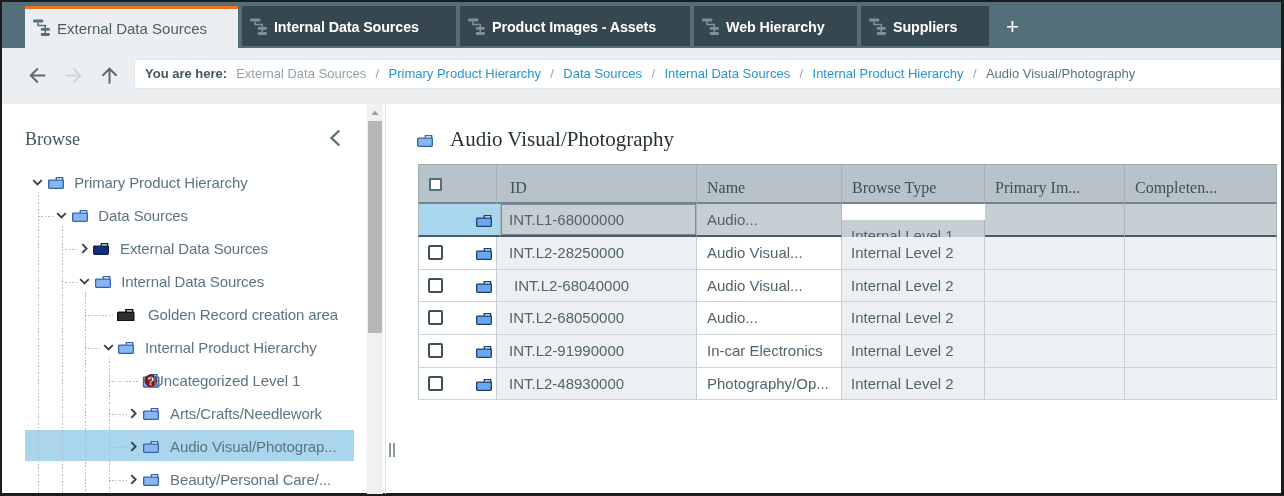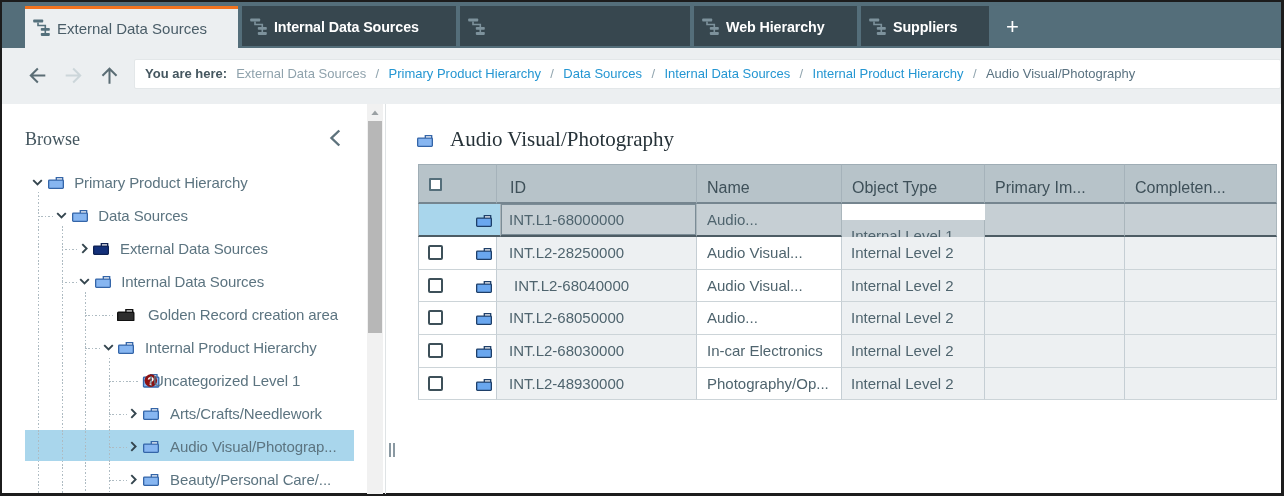--- a/index.html
+++ b/index.html
@@ -29,21 +29,21 @@
   .vdots { position:absolute; width:1px; background-image:repeating-linear-gradient(to bottom,#aebbc2 0 1.5px,transparent 1.5px 3.4px); }
   .hdots { position:absolute; height:1px; background-image:repeating-linear-gradient(to right,#aebbc2 0 1.5px,transparent 1.5px 3.4px); }
   #treesel { position:absolute; left:23px; top:428px; width:329px; height:30.5px; background:#a9d6ec; }
   #tsb { position:absolute; left:364.5px; top:102px; width:16.5px; height:390px; background:#f1f1f1; }
   #tsb-thumb { position:absolute; left:1px; top:17px; width:14.5px; height:212px; background:#b7b7b7; }
   #split-line { position:absolute; left:382.5px; top:102px; width:1px; height:390px; background:#dfe3e5; }
   #split-handle { position:absolute; left:386.5px; top:441px; width:6.5px; height:14px;
      border-left:2px solid #8a99a2; border-right:2px solid #8a99a2; }
   #main-title { position:absolute; left:448px; top:125px; font-family:"Liberation Serif", serif; font-size:21px; color:#263238; }
   .cell { position:absolute; overflow:hidden; white-space:nowrap; font-size:15px; color:#4f646e; }
-  .hcell { position:absolute; overflow:hidden; white-space:nowrap; font-family:Liberation Sans, sans-serif; font-size:16px; color:#3e5059; background:#b7c3c9; }
+  .hcell { position:absolute; overflow:hidden; white-space:nowrap; font-family:Liberation Serif, serif; font-size:16px; color:#3e5059; background:#b7c3c9; }
 </style>
 </head>
 <body>
 <div id="page">
   <div id="tabbar"></div>
   <div id="crumbbar"></div>
   <div id="crumbbox"></div>
   <div id="crumbtxt"><b>You are here:</b><span style="padding-left:9px"></span>External Data Sources<span class="sep"> / </span><a>Primary Product Hierarchy</a><span class="sep"> / </span><a>Data Sources</a><span class="sep"> / </span><a>Internal Data Sources</a><span class="sep"> / </span><a>Internal Product Hierarchy</a><span class="sep"> / </span><span class="cur">Audio Visual/Photography</span></div>
   <div id="browse-title">Browse</div>
   <div id="treesel"></div>
@@ -72,20 +72,21 @@
       </div>
 <div class="tab" style="left:458px;width:230px">
         <span class="ticon"><svg width="17" height="17" viewBox="0 0 17 17">
             <path d="M5 3.5 v3 h7.3 v9.5" fill="none" stroke="#7d929c" stroke-width="1.6"></path>
             <g fill="#7d929c">
               <rect x="0.2" y="0.5" width="10" height="3" rx="0.8"></rect>
               <rect x="7.8" y="8.9" width="9" height="2.9" rx="0.8"></rect>
               <rect x="7.8" y="14" width="9" height="2.9" rx="0.8"></rect>
             </g>
           </svg></span>
+        <span class="tlabel">Product Images - Assets</span>
       </div>
 <div class="tab" style="left:692px;width:163px">
         <span class="ticon"><svg width="17" height="17" viewBox="0 0 17 17">
             <path d="M5 3.5 v3 h7.3 v9.5" fill="none" stroke="#7d929c" stroke-width="1.6"></path>
             <g fill="#7d929c">
               <rect x="0.2" y="0.5" width="10" height="3" rx="0.8"></rect>
               <rect x="7.8" y="8.9" width="9" height="2.9" rx="0.8"></rect>
               <rect x="7.8" y="14" width="9" height="2.9" rx="0.8"></rect>
             </g>
           </svg></span>
@@ -255,21 +256,21 @@
       </div>
 <div class="abs" style="left:415px;top:132.5px">
         <svg width="16" height="12" viewBox="0 0 16 12">
           <rect x="8.3" y="0.65" width="6.4" height="4.2" fill="#fff" stroke="#3465a8" stroke-width="1.3"></rect>
           <rect x="0.65" y="3.1" width="14.7" height="8.25" rx="0.8" fill="#87b6f1" stroke="#3465a8" stroke-width="1.3"></rect>
         </svg>
       </div>
 <div class="hcell" style="left:416px;top:162px;width:79px;height:40px;border-right:1px solid #a5b2ba;border-top:1px solid #9fadb5;border-bottom:2px solid #75858f;border-left:1px solid #9fadb5;padding-left:0px;line-height:45px"></div>
 <div class="hcell" style="left:495px;top:162px;width:200px;height:40px;border-right:1px solid #a5b2ba;border-top:1px solid #9fadb5;border-bottom:2px solid #75858f;padding-left:13px;line-height:45px">ID</div>
 <div class="hcell" style="left:695px;top:162px;width:145px;height:40px;border-right:1px solid #a5b2ba;border-top:1px solid #9fadb5;border-bottom:2px solid #75858f;padding-left:10px;line-height:45px">Name</div>
-<div class="hcell" style="left:840px;top:162px;width:143px;height:40px;border-right:1px solid #a5b2ba;border-top:1px solid #9fadb5;border-bottom:2px solid #75858f;padding-left:10px;line-height:45px">Object Type</div>
+<div class="hcell" style="left:840px;top:162px;width:143px;height:40px;border-right:1px solid #a5b2ba;border-top:1px solid #9fadb5;border-bottom:2px solid #75858f;padding-left:10px;line-height:45px">Browse Type</div>
 <div class="hcell" style="left:983px;top:162px;width:140px;height:40px;border-right:1px solid #a5b2ba;border-top:1px solid #9fadb5;border-bottom:2px solid #75858f;padding-left:10px;line-height:45px">Primary Im...</div>
 <div class="hcell" style="left:1123px;top:162px;width:152px;height:40px;border-right:1px solid #a5b2ba;border-top:1px solid #9fadb5;border-bottom:2px solid #75858f;padding-left:10px;line-height:45px">Completen...</div>
 <div class="abs" style="left:427px;top:176px;width:13px;height:13px;background:#fff;border:2px solid #546e7a;border-radius:1px"></div>
 <div class="cell" style="left:416px;top:202px;width:83px;height:33px;background:#a9d6ec;border-right:1px solid #aab6bc;border-bottom:2px solid #4d5c64;border-left:1px solid #aab6bc;padding-left:0px;line-height:32px"></div>
 <div class="cell" style="left:499px;top:202px;width:196px;height:33px;background:#c6cfd4;border-right:1px solid #aab6bc;border-bottom:2px solid #4d5c64;box-shadow:inset 0 0 0 1px #7b8c96;padding-left:8px;line-height:32px">INT.L1-68000000</div>
 <div class="cell" style="left:695px;top:202px;width:145px;height:33px;background:#c6cfd4;border-right:1px solid #aab6bc;border-bottom:2px solid #4d5c64;padding-left:10px;line-height:32px">Audio...</div>
 <div class="cell" style="left:840px;top:218px;width:143px;height:49px;background:#c6cfd4;border-right:1px solid #aab6bc;border-bottom:2px solid #4d5c64;padding-left:9px;line-height:32px">Internal Level 1</div>
 <div class="cell" style="left:983px;top:202px;width:140px;height:33px;background:#c6cfd4;border-right:1px solid #aab6bc;border-bottom:2px solid #4d5c64;padding-left:9px;line-height:32px"></div>
 <div class="cell" style="left:1123px;top:202px;width:152px;height:33px;background:#c6cfd4;border-right:1px solid #aab6bc;border-bottom:2px solid #4d5c64;padding-left:9px;line-height:32px"></div>
 <div class="abs" style="left:474px;top:213px">
@@ -311,21 +312,21 @@
 <div class="cell" style="left:983px;top:300px;width:140px;height:33px;background:#edf0f2;border-right:1px solid #c5ced4;border-bottom:1px solid #ccd4d8;padding-left:9px;line-height:32px"></div>
 <div class="cell" style="left:1123px;top:300px;width:152px;height:33px;background:#edf0f2;border-right:1px solid #c5ced4;border-bottom:1px solid #ccd4d8;padding-left:9px;line-height:32px"></div>
 <div class="abs" style="left:426px;top:308px;width:15px;height:15px;background:#fff;border:2px solid #3d5059;border-radius:2px"></div>
 <div class="abs" style="left:474px;top:311px">
         <svg width="16" height="12" viewBox="0 0 16 12">
           <rect x="8.3" y="0.65" width="6.4" height="4.2" fill="#fff" stroke="#1e3f69" stroke-width="1.3"></rect>
           <rect x="0.65" y="3.1" width="14.7" height="8.25" rx="0.8" fill="#6aa7ef" stroke="#1e3f69" stroke-width="1.3"></rect>
         </svg>
       </div>
 <div class="cell" style="left:416px;top:333px;width:79px;height:33px;background:#ffffff;border-right:1px solid #c5ced4;border-bottom:1px solid #ccd4d8;border-left:1px solid #c5ced4;padding-left:0px;line-height:32px"></div>
-<div class="cell" style="left:495px;top:333px;width:200px;height:33px;background:#edf0f2;border-right:1px solid #c5ced4;border-bottom:1px solid #ccd4d8;padding-left:12px;line-height:32px">INT.L2-68030000</div>
+<div class="cell" style="left:495px;top:333px;width:200px;height:33px;background:#edf0f2;border-right:1px solid #c5ced4;border-bottom:1px solid #ccd4d8;padding-left:12px;line-height:32px">INT.L2-91990000</div>
 <div class="cell" style="left:695px;top:333px;width:145px;height:33px;background:#ffffff;border-right:1px solid #c5ced4;border-bottom:1px solid #ccd4d8;padding-left:10px;line-height:32px">In-car Electronics</div>
 <div class="cell" style="left:840px;top:333px;width:143px;height:33px;background:#edf0f2;border-right:1px solid #c5ced4;border-bottom:1px solid #ccd4d8;padding-left:9px;line-height:32px">Internal Level 2</div>
 <div class="cell" style="left:983px;top:333px;width:140px;height:33px;background:#edf0f2;border-right:1px solid #c5ced4;border-bottom:1px solid #ccd4d8;padding-left:9px;line-height:32px"></div>
 <div class="cell" style="left:1123px;top:333px;width:152px;height:33px;background:#edf0f2;border-right:1px solid #c5ced4;border-bottom:1px solid #ccd4d8;padding-left:9px;line-height:32px"></div>
 <div class="abs" style="left:426px;top:341px;width:15px;height:15px;background:#fff;border:2px solid #3d5059;border-radius:2px"></div>
 <div class="abs" style="left:474px;top:344px">
         <svg width="16" height="12" viewBox="0 0 16 12">
           <rect x="8.3" y="0.65" width="6.4" height="4.2" fill="#fff" stroke="#1e3f69" stroke-width="1.3"></rect>
           <rect x="0.65" y="3.1" width="14.7" height="8.25" rx="0.8" fill="#6aa7ef" stroke="#1e3f69" stroke-width="1.3"></rect>
         </svg>

